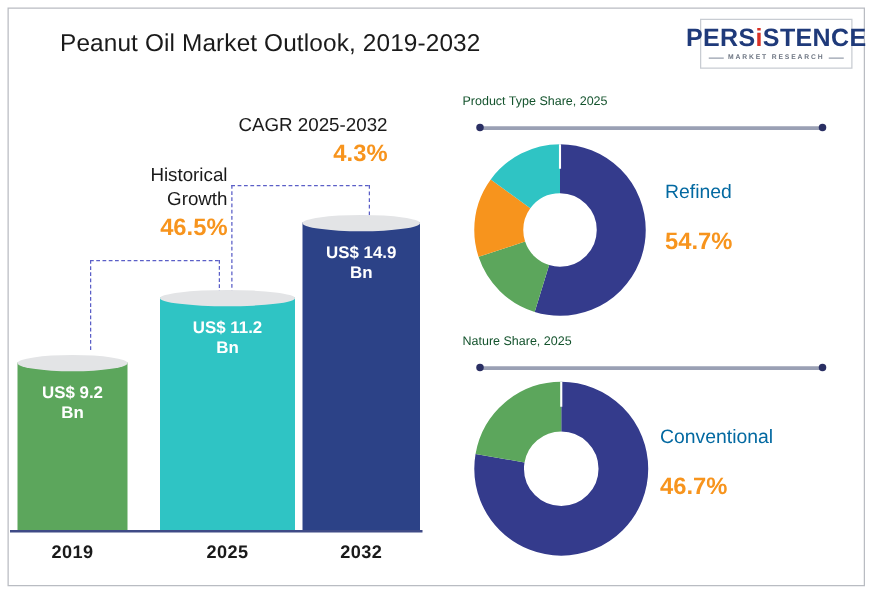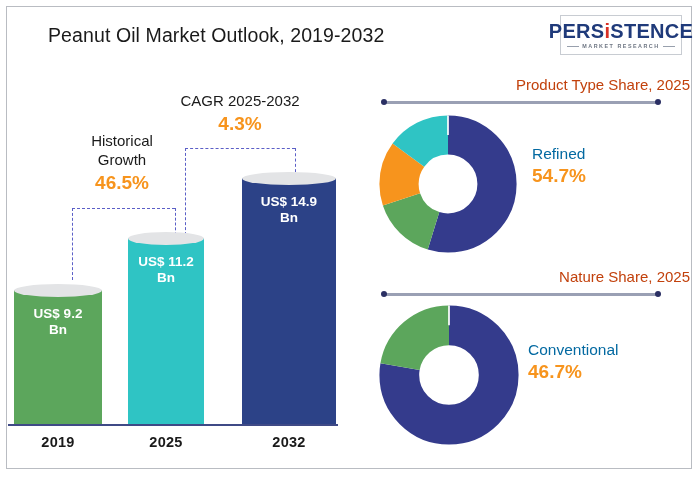--- a/index.html
+++ b/index.html
@@ -72,44 +72,44 @@
     margin-top:10px;text-align:center;
     font-weight:700;font-size:14.5px;color:#1a1a1a;letter-spacing:.3px;
   }
 
   
   .bracket{position:absolute;border-style:dashed;border-color:#5b5fc7;border-width:0;}
   .br-top{border-top-width:1.6px;}
   .br-left{border-left-width:1.6px;}
   .br-right{border-right-width:1.6px;}
 
-  .callout{position:absolute;text-align:center;}
+  .callout{position:absolute;text-align:right;}
   .callout .cap-txt{font-size:15px;color:#1a1a1a;line-height:1.25;}
   .callout .pct{font-size:19px;font-weight:700;color:#f7941d;margin-top:2px;}
 
   
   .donut-panel{position:absolute;}
   .sec-title{
-    position:absolute;left:0;right:0;text-align:right;
-    font-size:15px;color:#c2410c;white-space:nowrap;
+    position:absolute;left:0;right:0;text-align:left;
+    font-size:10px;color:#14532d;white-space:nowrap;
   }
   .sec-rule{
     position:absolute;height:2.5px;background:#9aa0b4;border-radius:2px;
   }
   .sec-rule::before,.sec-rule::after{
     content:"";position:absolute;top:50%;width:6px;height:6px;
     border-radius:50%;background:#2a2f63;transform:translateY(-50%);
   }
   .sec-rule::before{left:-1px;}
   .sec-rule::after{right:-1px;}
 
   .donut{position:absolute;}
   .legend{position:absolute;}
   .legend .name{font-size:15.5px;color:#0369a1;line-height:1.25;}
-  .legend .pct{font-size:19px;font-weight:700;color:#f7941d;margin-top:2px;}
+  .legend .pct{font-size:19px;font-weight:700;color:#f7941d;margin-top:20px;}
 </style>
 </head>
 <body>
 
 <div id="infographic">
 
   <div class="frame"></div>
 
   <div class="title">Peanut Oil Market Outlook, 2019-2032</div>
 
@@ -146,21 +146,21 @@
     <div class="bar" style="left:14px;top:224px;width:88px;height:140px;">
       <div class="body" style="background:#5CA65C;"></div>
       <div class="cap"></div>
       <div class="label">
         <span>US$ 9.2</span><br>
         <span>Bn</span>
       </div>
       <div class="year">2019</div>
     </div>
 
-    <div class="bar" style="left:128px;top:172px;width:76px;height:192px;text-decoration:underline;">
+    <div class="bar" style="left:128px;top:172px;width:108px;height:192px;text-decoration:underline;">
       <div class="body" style="background:#2FC4C4;"></div>
       <div class="cap"></div>
       <div class="label">
         <span>US$ 11.2</span><br>
         <span>Bn</span>
       </div>
       <div class="year">2025</div>
     </div>
 
     <div class="bar" style="left:242px;top:112px;width:94px;height:252px;">

